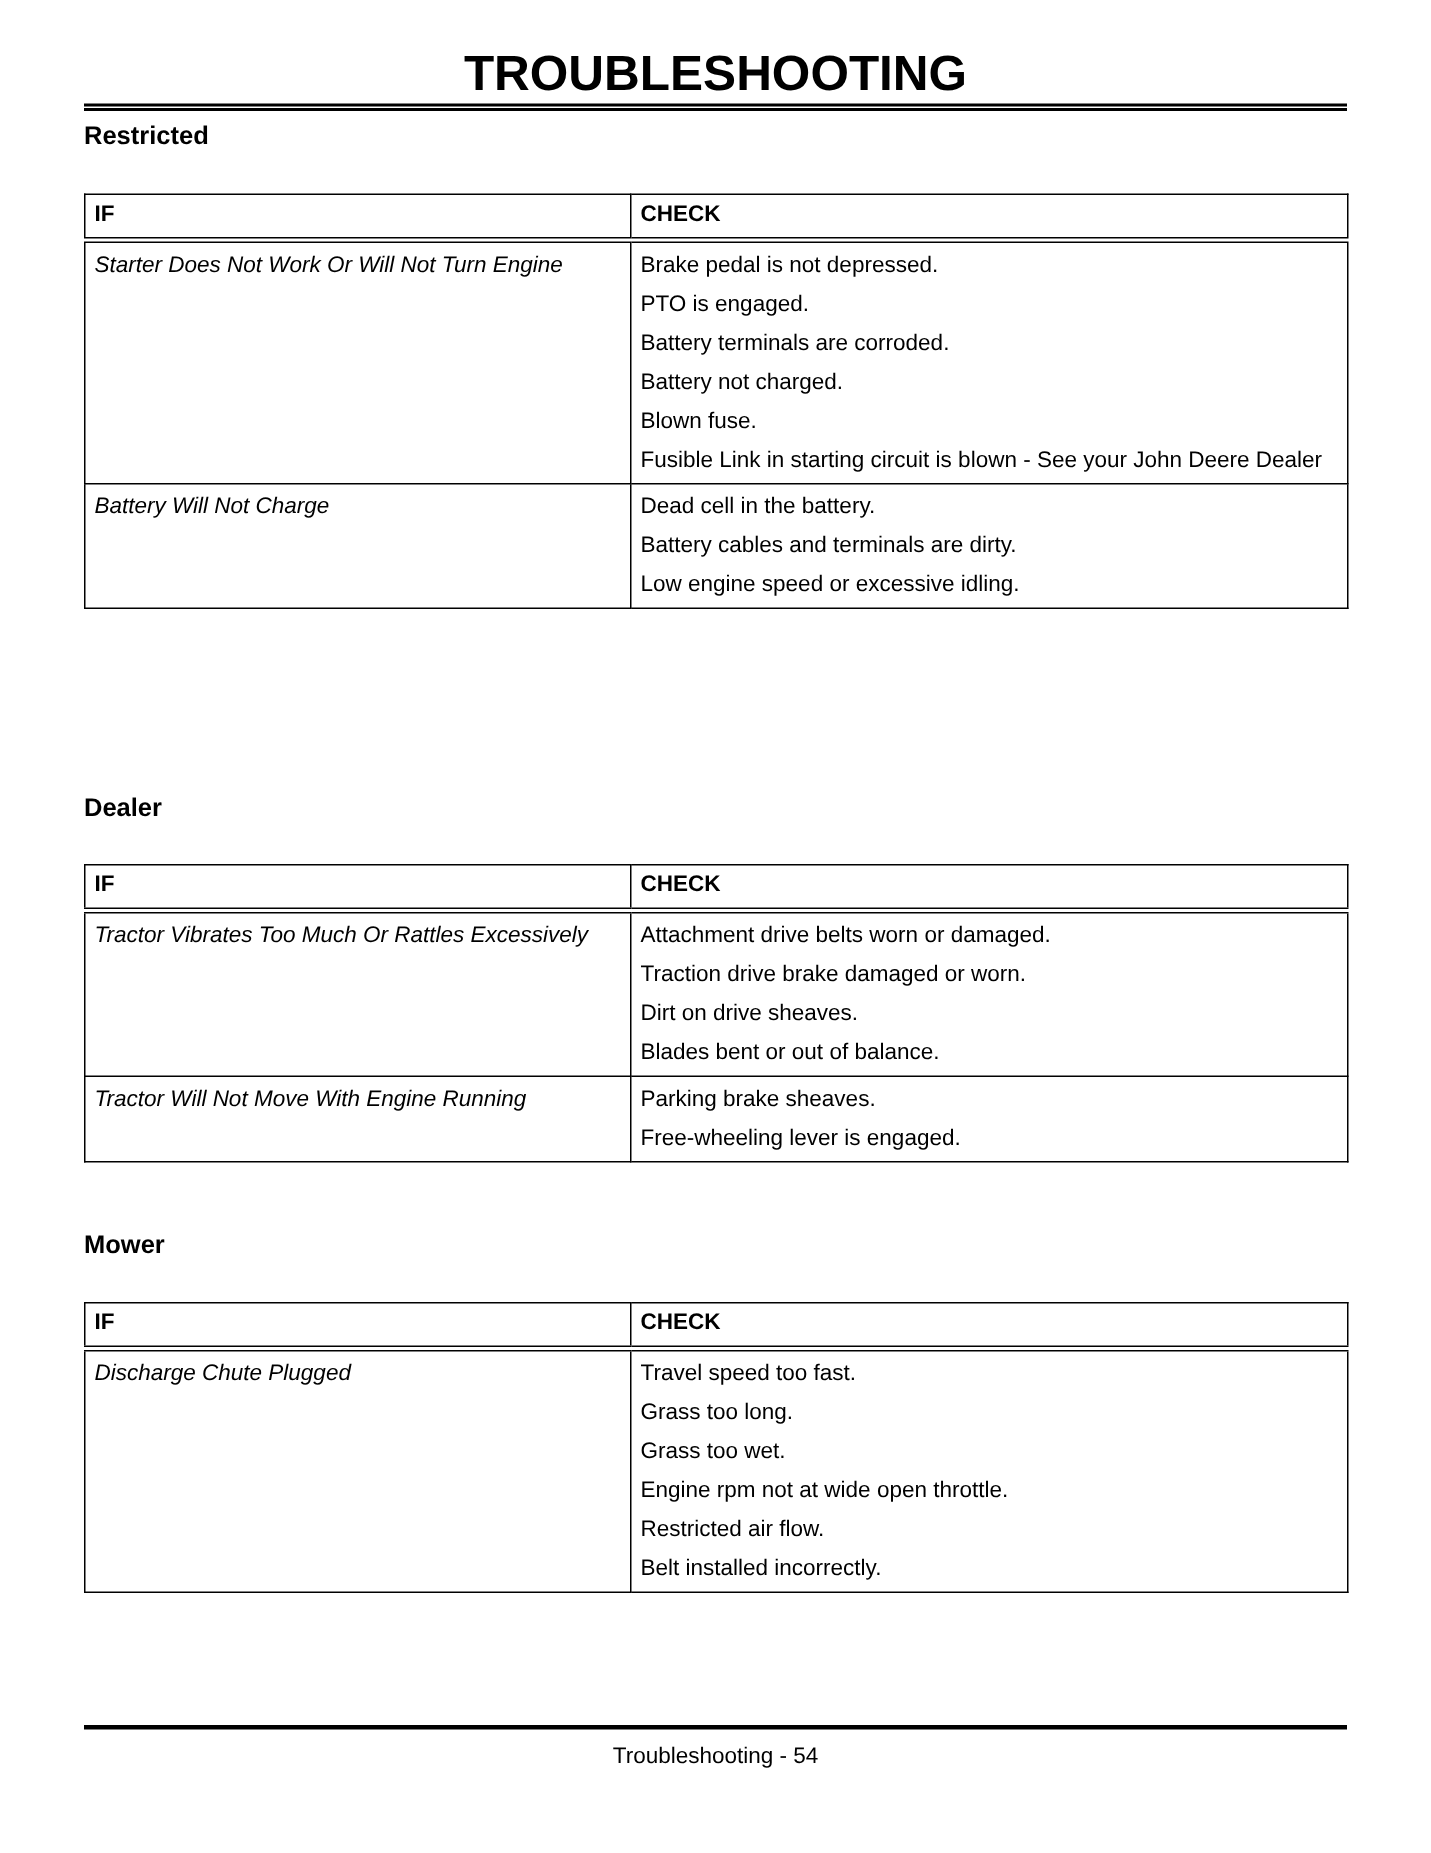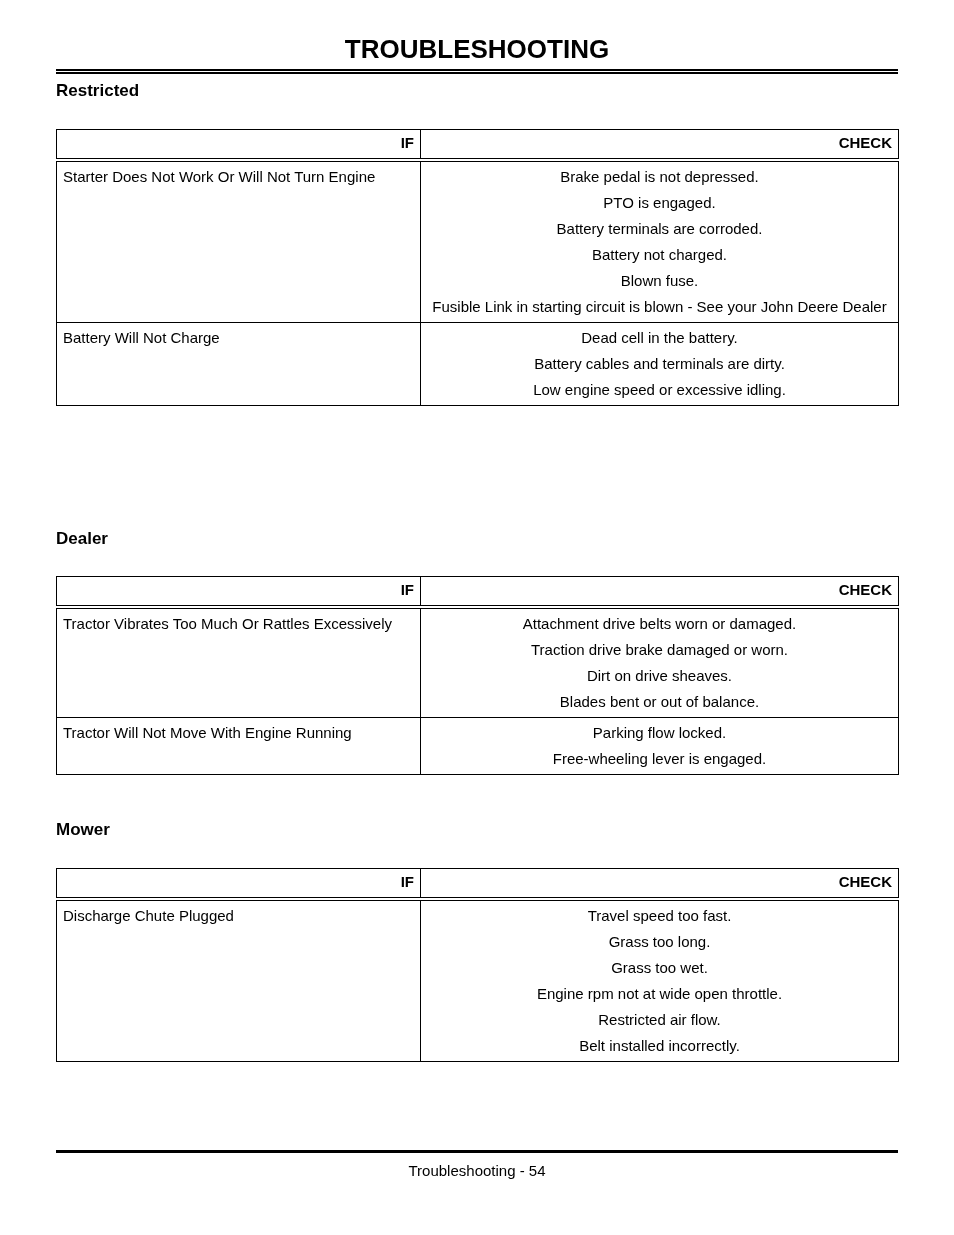--- a/index.html
+++ b/index.html
@@ -2,21 +2,21 @@
 <html><head>
   <meta charset="utf-8">
   <style>
     html, body { margin: 0; padding: 0; background: #ffffff; }
     body {
       width: 954px; height: 1235px; position: relative; overflow: hidden;
       font-family: "Liberation Sans", sans-serif; color: #000;
     }
     .page-title {
       position: absolute; left: 0; width: 954px; top: 34px;
-      text-align: center; font-weight: bold; font-size: 26px; letter-spacing: 0px;
+      text-align: center; font-weight: bold; font-size: 33px; letter-spacing: 0px;
       line-height: 30px;
     }
     .title-rule {
       position: absolute; left: 56px; width: 842px; top: 69px; height: 5px;
       border-top: 2px solid #000; border-bottom: 2px solid #000; box-sizing: border-box;
     }
     .section-heading {
       position: absolute; left: 56px; font-weight: bold; font-size: 17px; line-height: 20px;
     }
     table.ts {
@@ -24,24 +24,24 @@
       font-size: 15px; table-layout: fixed;
     }
     table.ts col.c1 { width: 364px; }
     table.ts col.c2 { width: 478px; }
     table.ts th, table.ts td {
       border: 1px solid #000; text-align: left; vertical-align: top;
       padding: 5px 6px 6px 6px;
     }
     table.ts th { font-weight: bold; font-size: 15px; height: 18px; padding-top: 4px; padding-bottom: 6px; }
     table.ts thead tr { border-bottom: 4px double #000; }
-    table.ts thead th { border-bottom: 4px double #000; text-align: right; }
-    .check-item { line-height: 19px; margin-bottom: 7px; text-align: center; }
+    table.ts thead th { border-bottom: 4px double #000; }
+    .check-item { line-height: 19px; margin-bottom: 7px; }
     .check-item:last-child { margin-bottom: 0; }
-    .if-text { line-height: 19px; }
+    .if-text { line-height: 19px; font-style: italic; }
     .footer-rule {
       position: absolute; left: 56px; width: 842px; top: 1150px; height: 0;
       border-top: 3px solid #000;
     }
     .footer-text {
       position: absolute; left: 0; width: 954px; top: 1162px; text-align: center; font-size: 15px;
     }
   </style>
 </head>
 <body>
@@ -110,21 +110,21 @@
         <div class="check-item">Traction drive brake damaged or worn.</div>
         <div class="check-item">Dirt on drive sheaves.</div>
         <div class="check-item">Blades bent or out of balance.</div>
       </td>
     </tr>
     <tr>
       <td>
           <div class="if-text">Tractor Will Not Move With Engine Running</div>
         </td>
       <td>
-        <div class="check-item">Parking flow locked.</div>
+        <div class="check-item">Parking brake sheaves.</div>
         <div class="check-item">Free-wheeling lever is engaged.</div>
       </td>
     </tr>
   </tbody>
 </table>
 
 <div class="section-heading" style="top:820px;">Mower</div>
 <table class="ts" style="top:868px;">
   <colgroup>
       <col class="c1">

